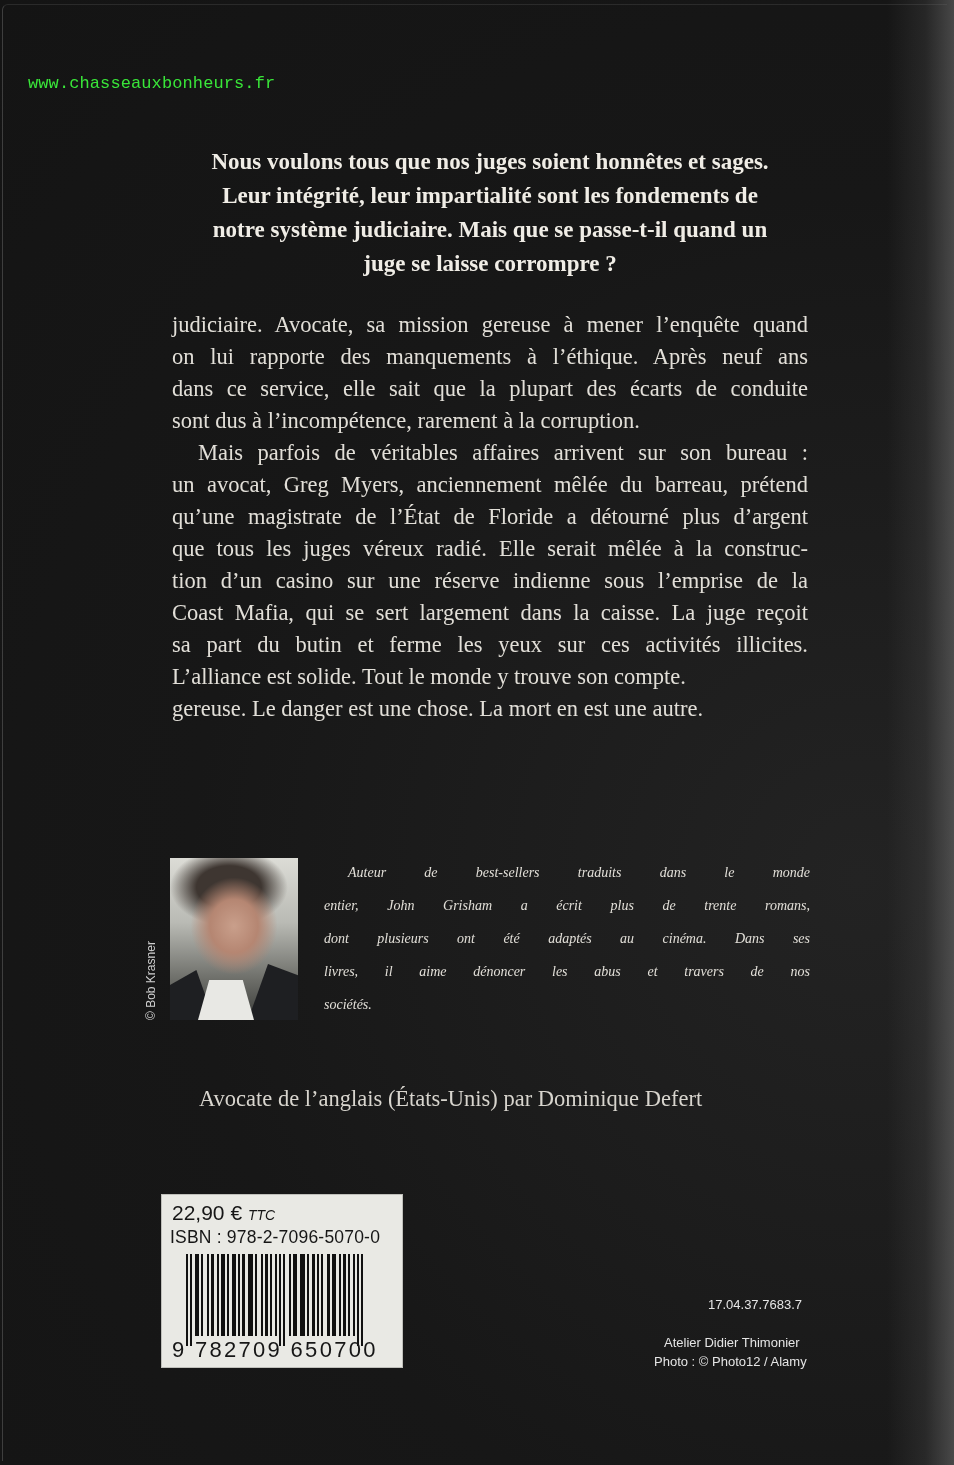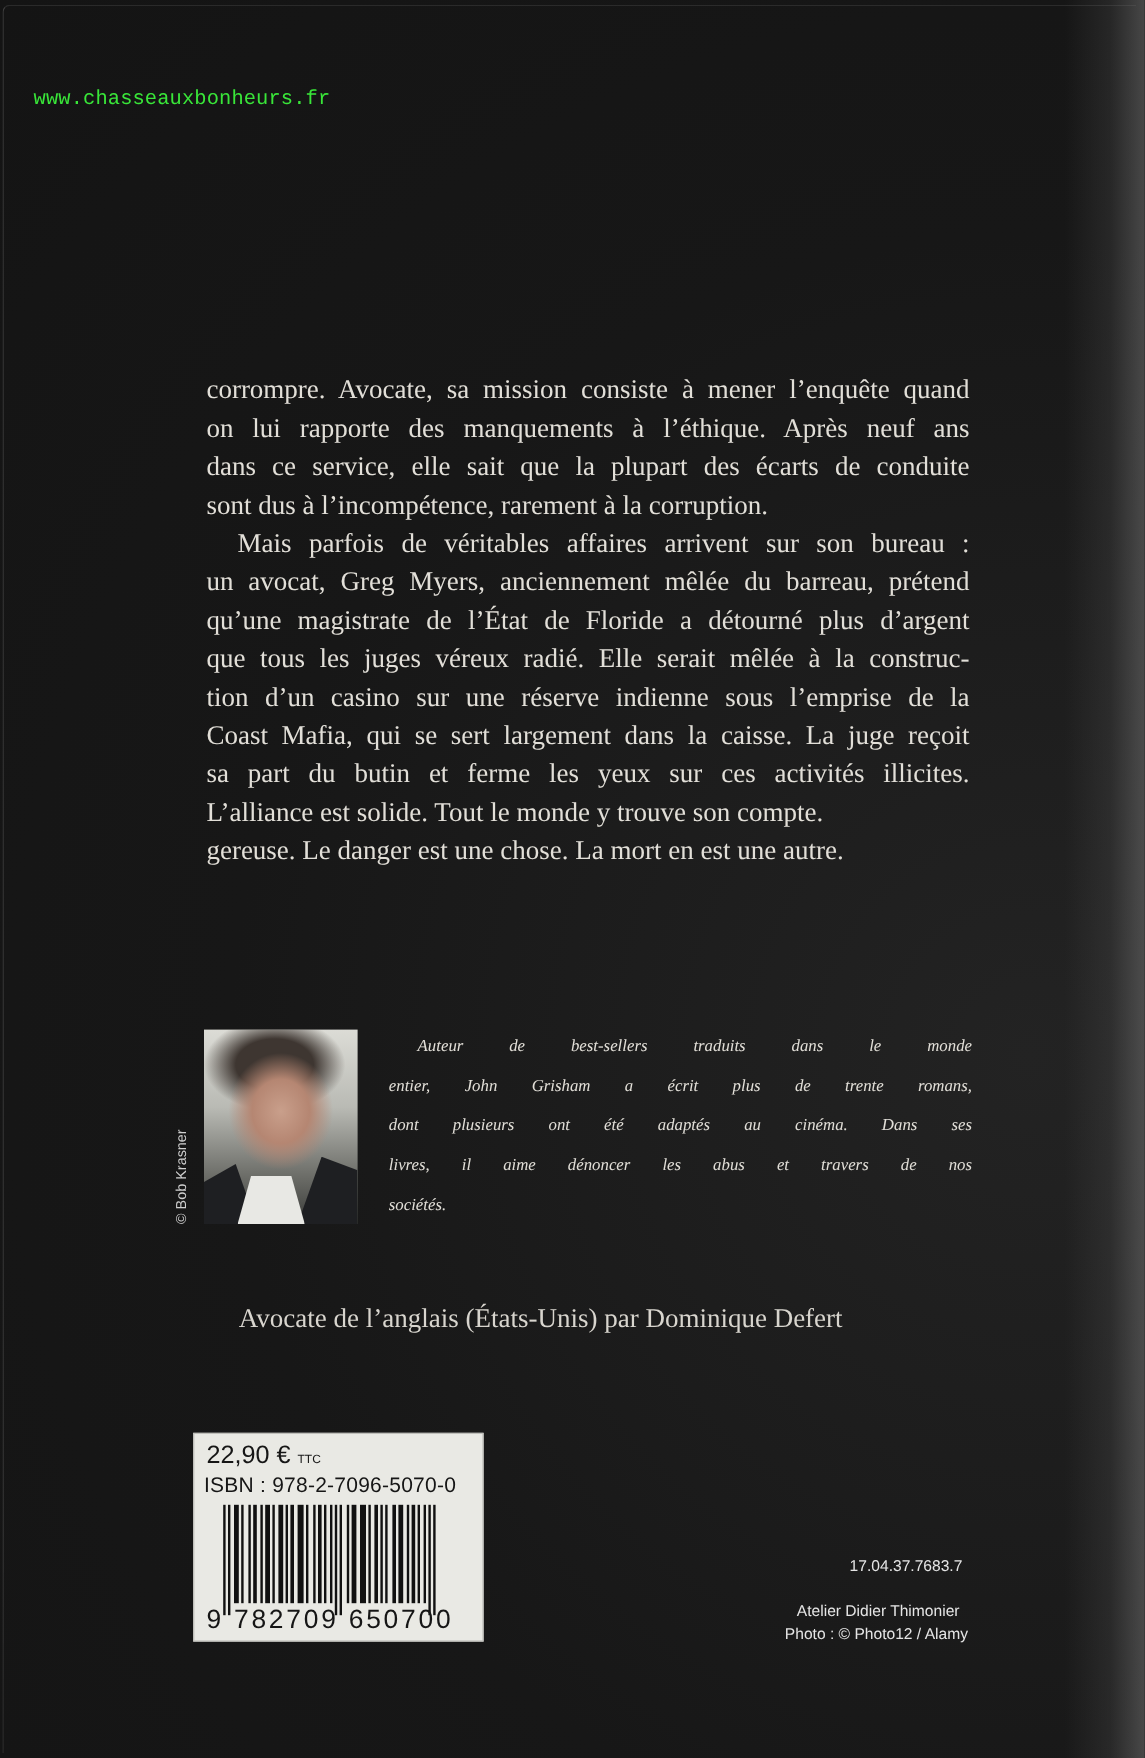--- a/index.html
+++ b/index.html
@@ -142,21 +142,21 @@
       border: 1px solid #bfbfba;
       font-family: "Liberation Sans", "DejaVu Sans", sans-serif;
       color: #161616;
     }
     .price {
       position: absolute;
       left: 10px; top: 6px;
       font-size: 21px;
       white-space: nowrap;
     }
-    .price .ttc { font-size: 10px; }
+    .price .ttc { font-size: 14px; font-style: italic; }
     .isbn {
       position: absolute;
       left: 8px; top: 32px;
       font-size: 17.5px;
       white-space: nowrap;
       letter-spacing: 0.2px;
     }
     .barcode {
       position: absolute;
       left: 24px; top: 59px;
@@ -205,23 +205,29 @@
     }
   </style>
 </head>
 <body>
 
 <div class="cover">
   <div class="cover-edge"></div>
 
   <div class="site-url">www.chasseauxbonheurs.fr</div>
 
+  <div class="tagline">
+    <div>Nous voulons tous que nos juges soient honnêtes et sages.</div>
+    <div>Leur intégrité, leur impartialité sont les fondements de</div>
+    <div>notre système judiciaire. Mais que se passe-t-il quand un</div>
+    <div>juge se laisse corrompre ?</div>
+  </div>
 
   <div class="synopsis">
-    <span class="line">corrompre. Avocate, sa mission consiste à mener l’enquête quand</span>
+    <span class="line">judiciaire. Avocate, sa mission gereuse à mener l’enquête quand</span>
     <span class="line">on lui rapporte des manquements à l’éthique. Après neuf ans</span>
     <span class="line">dans ce service, elle sait que la plupart des écarts de conduite</span>
     <span class="line last">sont dus à l’incompétence, rarement à la corruption.</span>
     <span class="line indent">Mais parfois de véritables affaires arrivent sur son bureau :</span>
     <span class="line">un avocat, Greg Myers, anciennement mêlée du barreau, prétend</span>
     <span class="line">qu’une magistrate de l’État de Floride a détourné plus d’argent</span>
     <span class="line">que tous les juges véreux radié. Elle serait mêlée à la construc-</span>
     <span class="line">tion d’un casino sur une réserve indienne sous l’emprise de la</span>
     <span class="line">Coast Mafia, qui se sert largement dans la caisse. La juge reçoit</span>
     <span class="line">sa part du butin et ferme les yeux sur ces activités illicites.</span>

